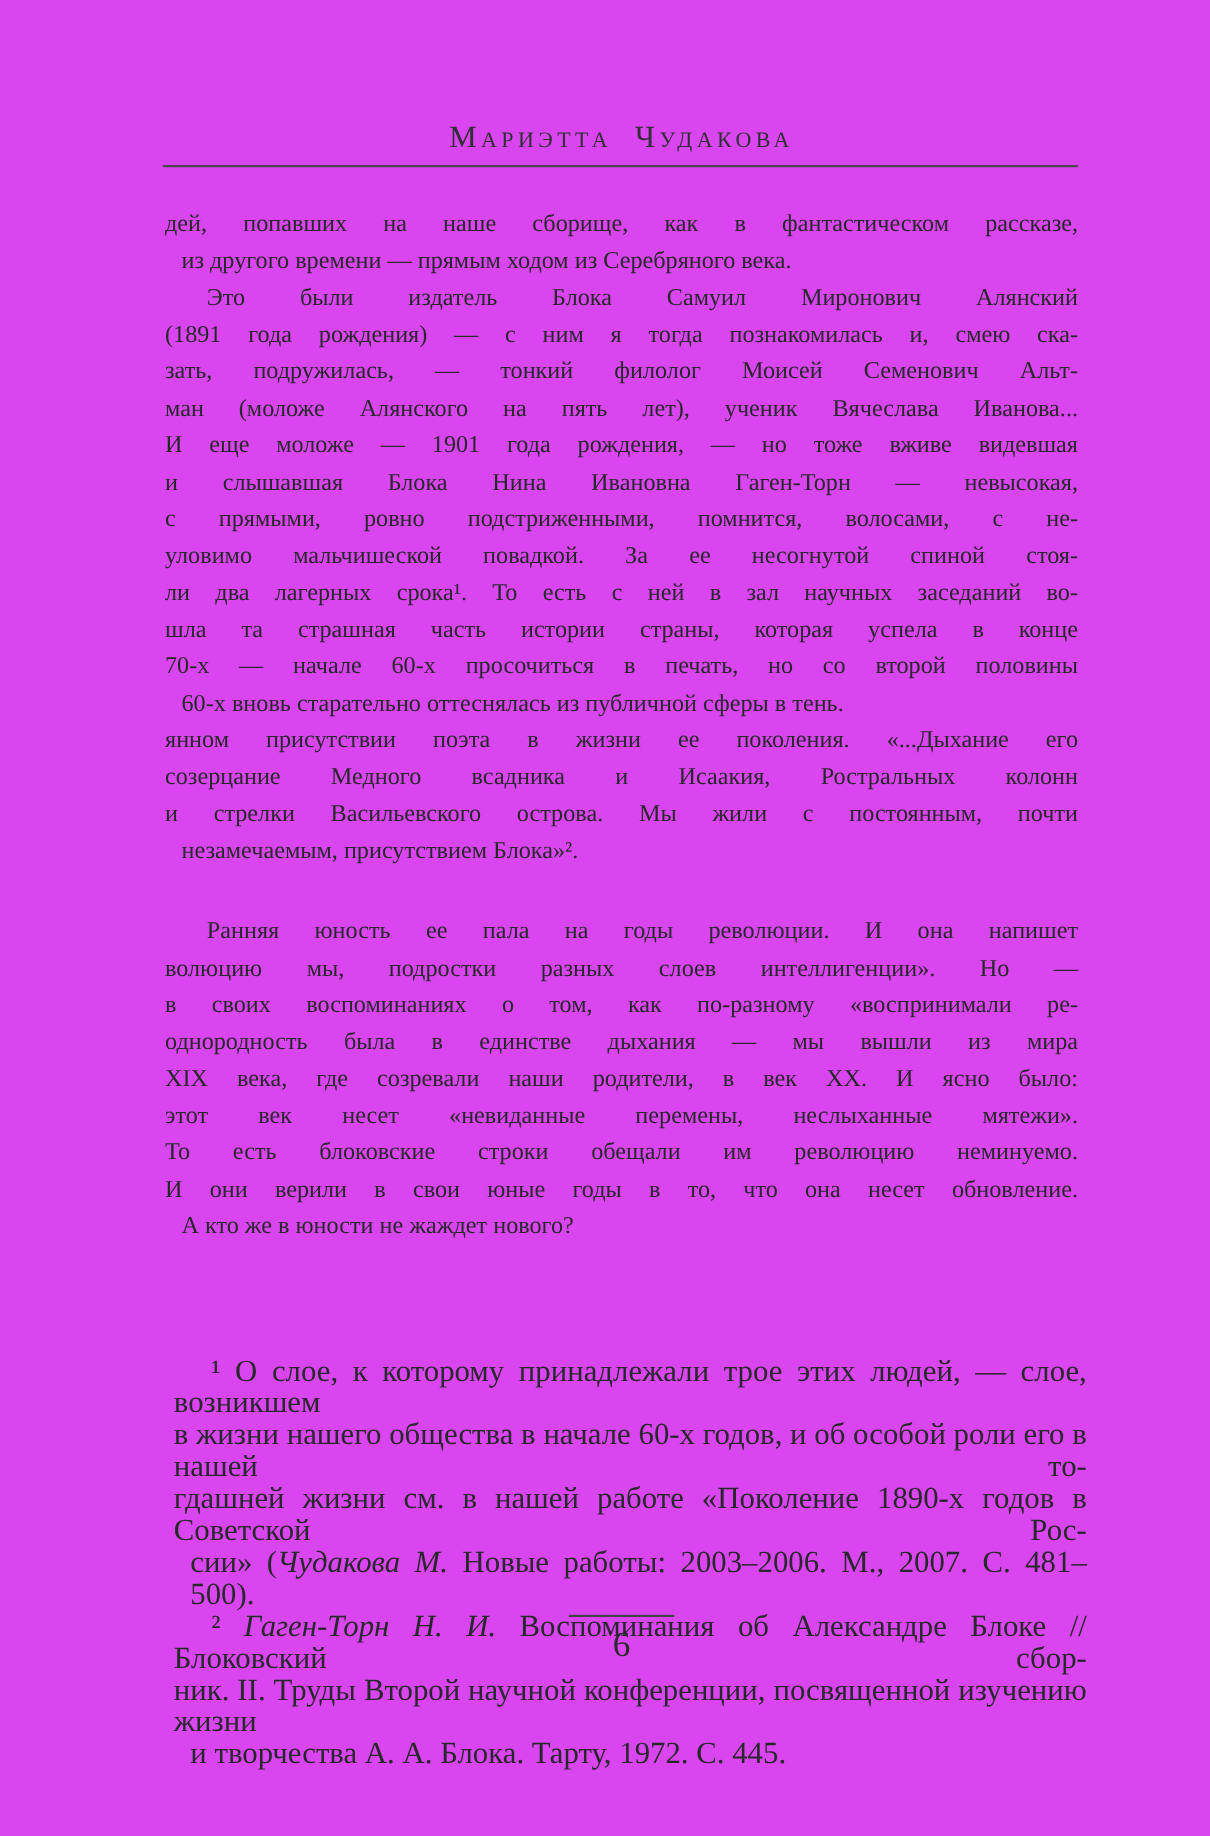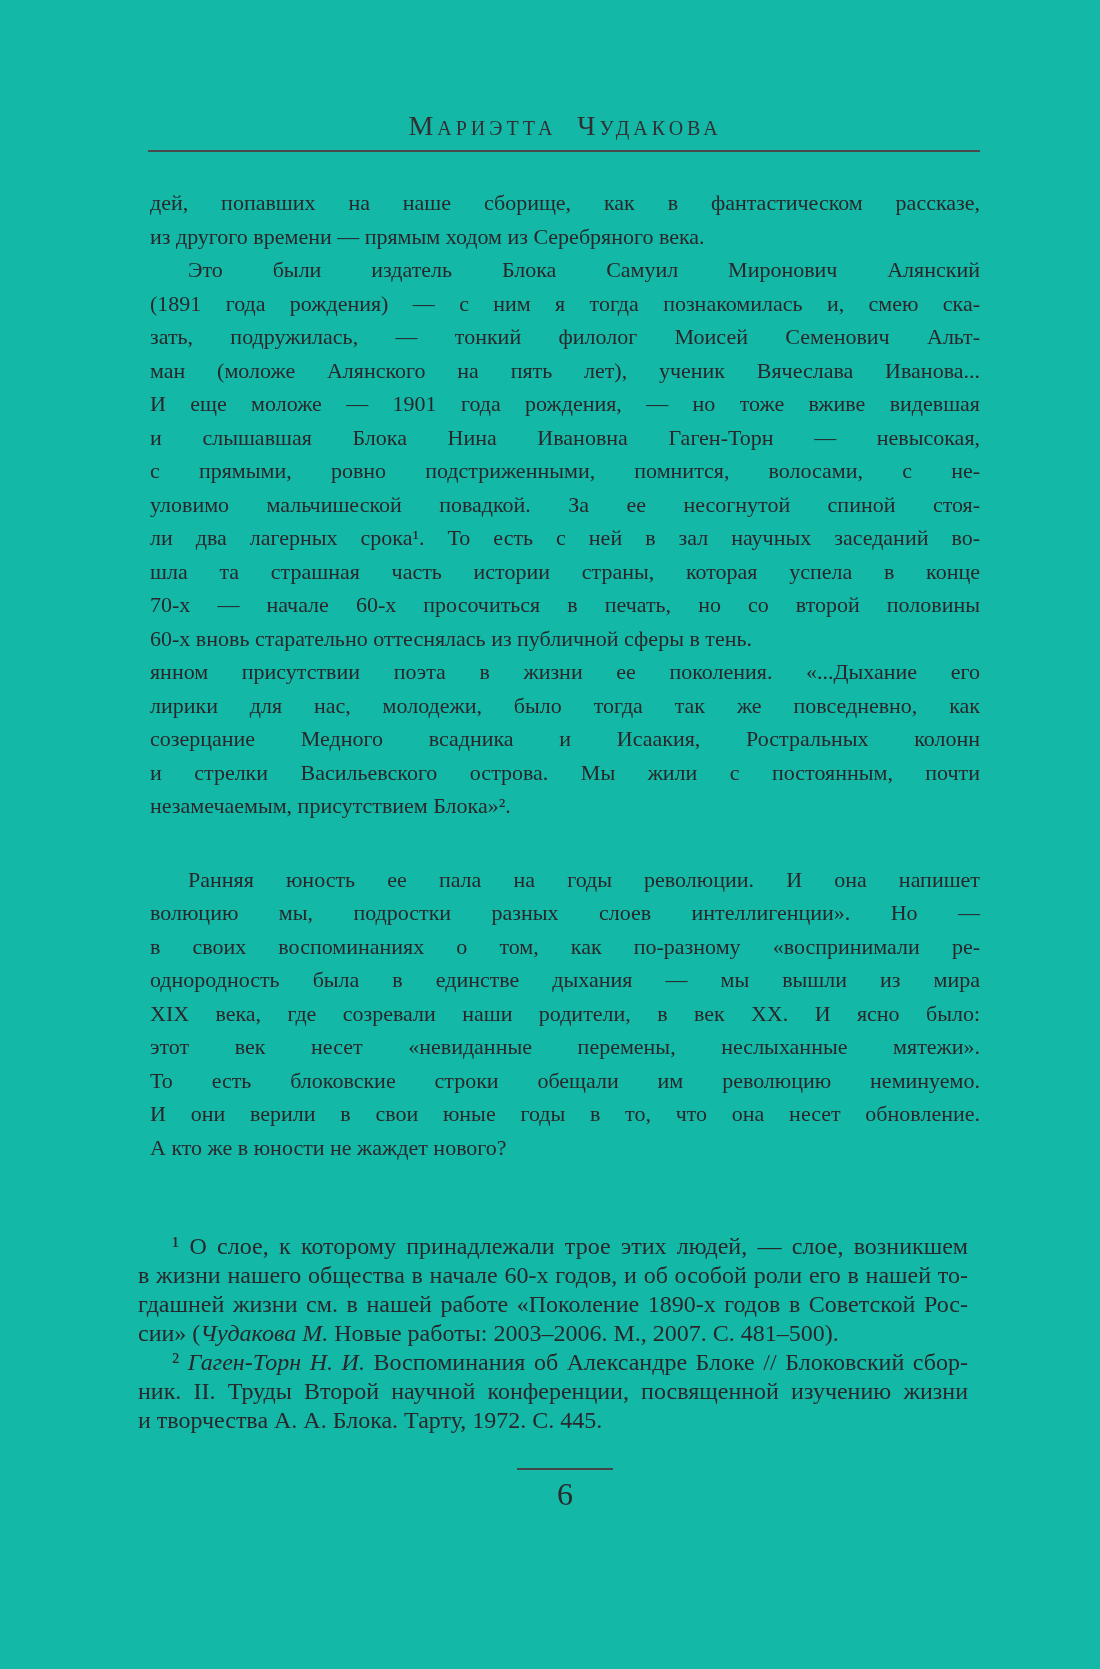--- a/index.html
+++ b/index.html
@@ -1,21 +1,21 @@
 <!DOCTYPE html>
 <html><head>
 <meta charset="utf-8">
 <style>
   html, body { margin: 0; padding: 0; background: #e8e8e8; }
   .page {
     position: relative;
     width: 1100px;
     height: 1669px;
     margin: 0 auto;
-    background: #14b8a6;
+    background: #d946ef;
     font-family: "Liberation Serif", "DejaVu Serif", serif;
     color: #28282c;
     overflow: hidden;
   }
   .running-head {
     position: absolute;
     top: 110px; left: 150px; width: 830px;
     text-align: center;
     font-variant: small-caps;
     font-size: 28px;
@@ -29,26 +29,26 @@
     background: #4a4a4e;
   }
   .body-text {
     position: absolute;
     top: 186px; left: 150px; width: 830px;
     font-size: 22px;
     line-height: 33.5px;
   }
   .paragraph.spaced { margin-top: 40px; }
   .line { text-align: justify; text-align-last: justify; }
-  .line.line-last { text-align-last: left; }
+  .line.line-last { text-align-last: left; margin-left: 15px; }
   .body-text .line.line-first { text-indent: 38px; }
   .footnotes {
     position: absolute;
-    top: 1232px; left: 138px; width: 830px;
-    font-size: 24px;
+    top: 1232px; left: 158px; width: 830px;
+    font-size: 28px;
     line-height: 29px;
   }
   .footnotes .line.line-first { text-indent: 34px; }
   .italic { font-style: italic; }
   .footer-rule-wrap {
     position: absolute;
     top: 1468px; left: 150px; width: 830px;
   }
   .footer-rule {
     width: 96px; height: 2px;
@@ -84,21 +84,20 @@
         <div class="line"><span>и слышавшая Блока Нина Ивановна Гаген-Торн — невысокая,</span></div>
         <div class="line"><span>с прямыми, ровно подстриженными, помнится, волосами, с не-</span></div>
         <div class="line"><span>уловимо мальчишеской повадкой. За ее несогнутой спиной стоя-</span></div>
         <div class="line"><span>ли два лагерных срока¹. То есть с ней в зал научных заседаний во-</span></div>
         <div class="line"><span>шла та страшная часть истории страны, которая успела в конце</span></div>
         <div class="line"><span>70-х — начале 60-х просочиться в печать, но со второй половины</span></div>
         <div class="line line-last"><span>60-х вновь старательно оттеснялась из публичной сферы в тень.</span></div>
       </div>
       <div class="paragraph">
         <div class="line"><span>янном присутствии поэта в жизни ее поколения. «...Дыхание его</span></div>
-        <div class="line"><span>лирики для нас, молодежи, было тогда так же повседневно, как</span></div>
         <div class="line"><span>созерцание Медного всадника и Исаакия, Ростральных колонн</span></div>
         <div class="line"><span>и стрелки Васильевского острова. Мы жили с постоянным, почти</span></div>
         <div class="line line-last"><span>незамечаемым, присутствием Блока»².</span></div>
       </div>
       <div class="paragraph spaced">
         <div class="line line-first"><span>Ранняя юность ее пала на годы революции. И она напишет</span></div>
         <div class="line"><span>волюцию мы, подростки разных слоев интеллигенции». Но —</span></div>
         <div class="line"><span>в своих воспоминаниях о том, как по-разному «воспринимали ре-</span></div>
         <div class="line"><span>однородность была в единстве дыхания — мы вышли из мира</span></div>
         <div class="line"><span>XIX века, где созревали наши родители, в век XX. И ясно было:</span></div>

